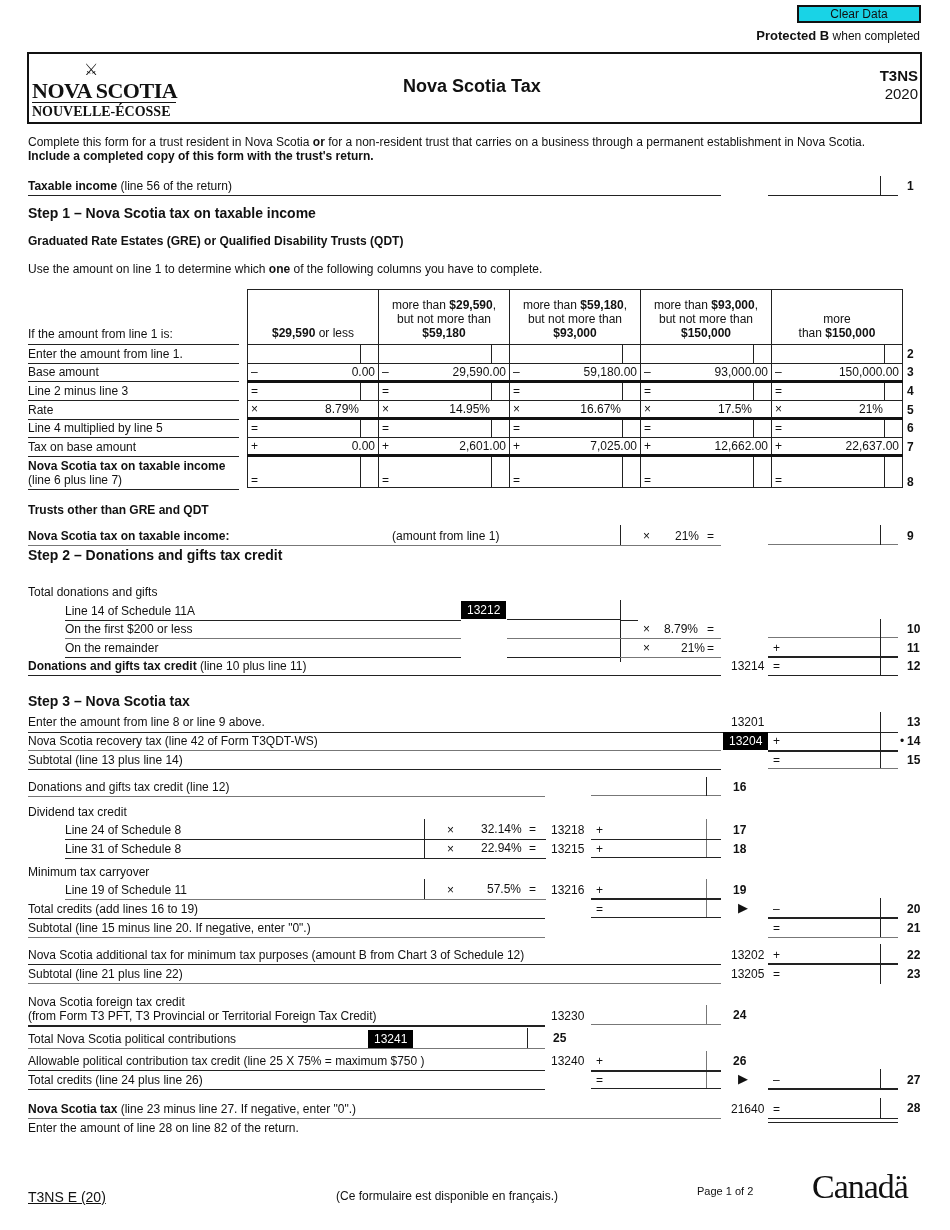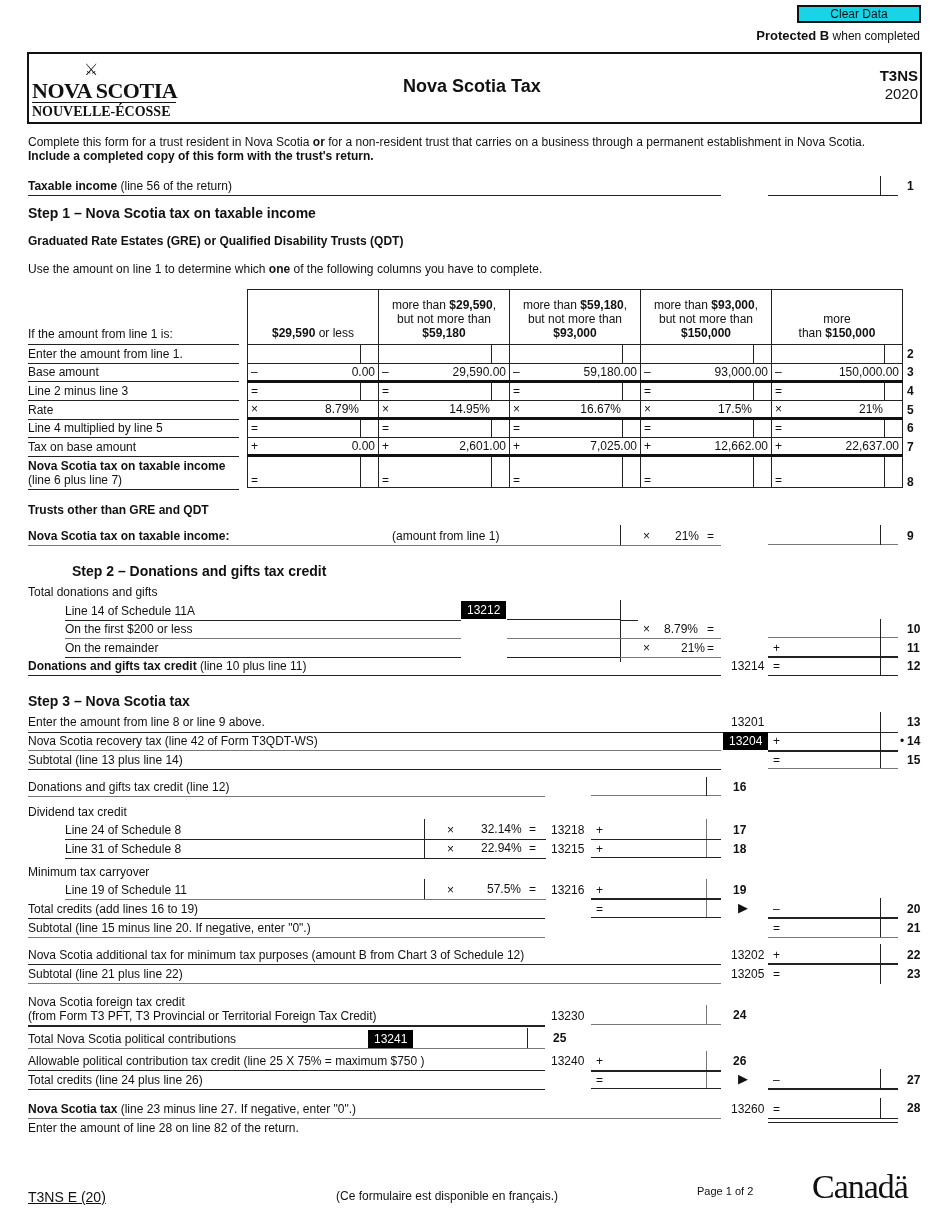--- a/index.html
+++ b/index.html
@@ -183,21 +183,21 @@
 <div class="field-box" style="left:380px; top:525px; width:240px; height:20px;"></div>
 <div class="vl" style="left:620px; top:525px; height:20px;"></div>
 <div class="hl grey" style="left:28px; top:545px; width:693px;"></div>
 <div class="abs" style="left:643px; top:529px;">×</div>
 <div class="abs" style="left:675px; top:529px;">21%</div>
 <div class="abs" style="left:707px; top:529px;">=</div>
 <div class="field-box" style="left:768px; top:525px; width:130px; height:20px; border-bottom:1px solid #777;"></div>
 <div class="vl" style="left:880px; top:525px; height:20px;"></div>
 <div class="lnum" style="left:907px; top:529px;">9</div>
 
-<div class="abs b" style="left:28px; top:563px; font-size:14px;margin-left:44px;">Step 2 – Donations and gifts tax credit</div>
+<div class="abs b" style="left:28px; top:547px; font-size:14px;">Step 2 – Donations and gifts tax credit</div>
 <div class="abs" style="left:28px; top:585px;">Total donations and gifts</div>
 <div class="abs" style="left:65px; top:604px;">Line 14 of Schedule 11A</div>
 <div class="hl" style="left:65px; top:620px; width:396px;"></div>
 <div class="code-black" style="left:461px; top:601px;">13212</div>
 <div class="field-box" style="left:507px; top:600px; width:113px; height:20px; border-bottom:1px solid #222;"></div>
 <div class="hl" style="left:620px; top:620px; width:18px;"></div>
 <div class="vl" style="left:620px; top:600px; height:62px;"></div>
 
 <div class="abs" style="left:65px; top:622px;">On the first $200 or less</div>
 <div class="hl grey" style="left:65px; top:638px; width:396px;"></div>
@@ -365,21 +365,21 @@
 <div class="field-box" style="left:591px; top:1071px; width:130px; height:18px; border-bottom:1px solid #222;"></div>
 <div class="arrow" style="left:738px; top:1071px; font-size:13px;">▶</div>
 <div class="abs" style="left:773px; top:1073px;">–</div>
 <div class="field-box" style="left:768px; top:1069px; width:130px; height:20px;"></div>
 <div class="vl" style="left:880px; top:1069px; height:20px;"></div>
 <div class="hl thick" style="left:768px; top:1088px; width:130px;"></div>
 <div class="lnum" style="left:907px; top:1073px;">27</div>
 
 <div class="abs" style="left:28px; top:1102px;"><b>Nova Scotia tax</b><span> (line 23 minus line 27. If negative, enter "0".)</span></div>
 <div class="hl grey" style="left:28px; top:1118px; width:693px;"></div>
-<div class="abs" style="left:731px; top:1102px;">13260</div>
+<div class="abs" style="left:731px; top:1102px;">21640</div>
 <div class="abs" style="left:773px; top:1102px;">=</div>
 <div class="field-box" style="left:768px; top:1098px; width:130px; height:20px;"></div>
 <div class="vl" style="left:880px; top:1098px; height:20px;"></div>
 <div class="hl" style="left:768px; top:1118px; width:130px;"></div>
 <div class="hl" style="left:768px; top:1122px; width:130px;"></div>
 <div class="lnum" style="left:907px; top:1101px;">28</div>
 <div class="abs" style="left:28px; top:1121px;">Enter the amount of line 28 on line 82 of the return.</div>
 
 <div class="abs" style="left:28px; top:1189px; font-size:14px;text-decoration:underline;">T3NS E (20)</div>
 <div class="abs" style="left:336px; top:1189px;">(Ce formulaire est disponible en français.)</div>

